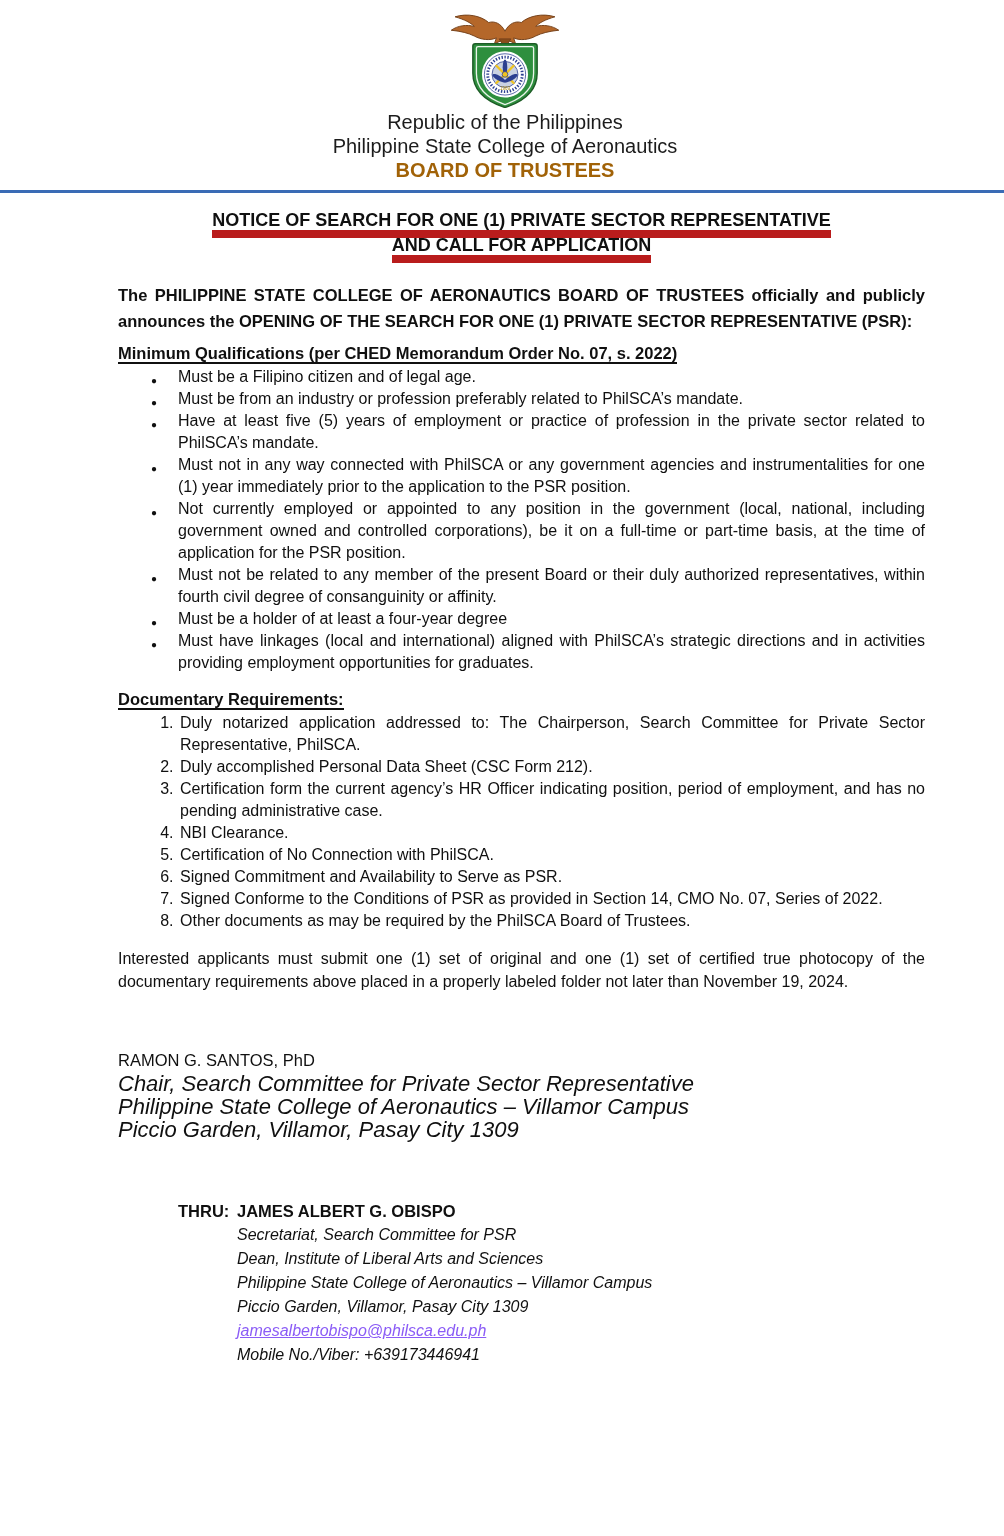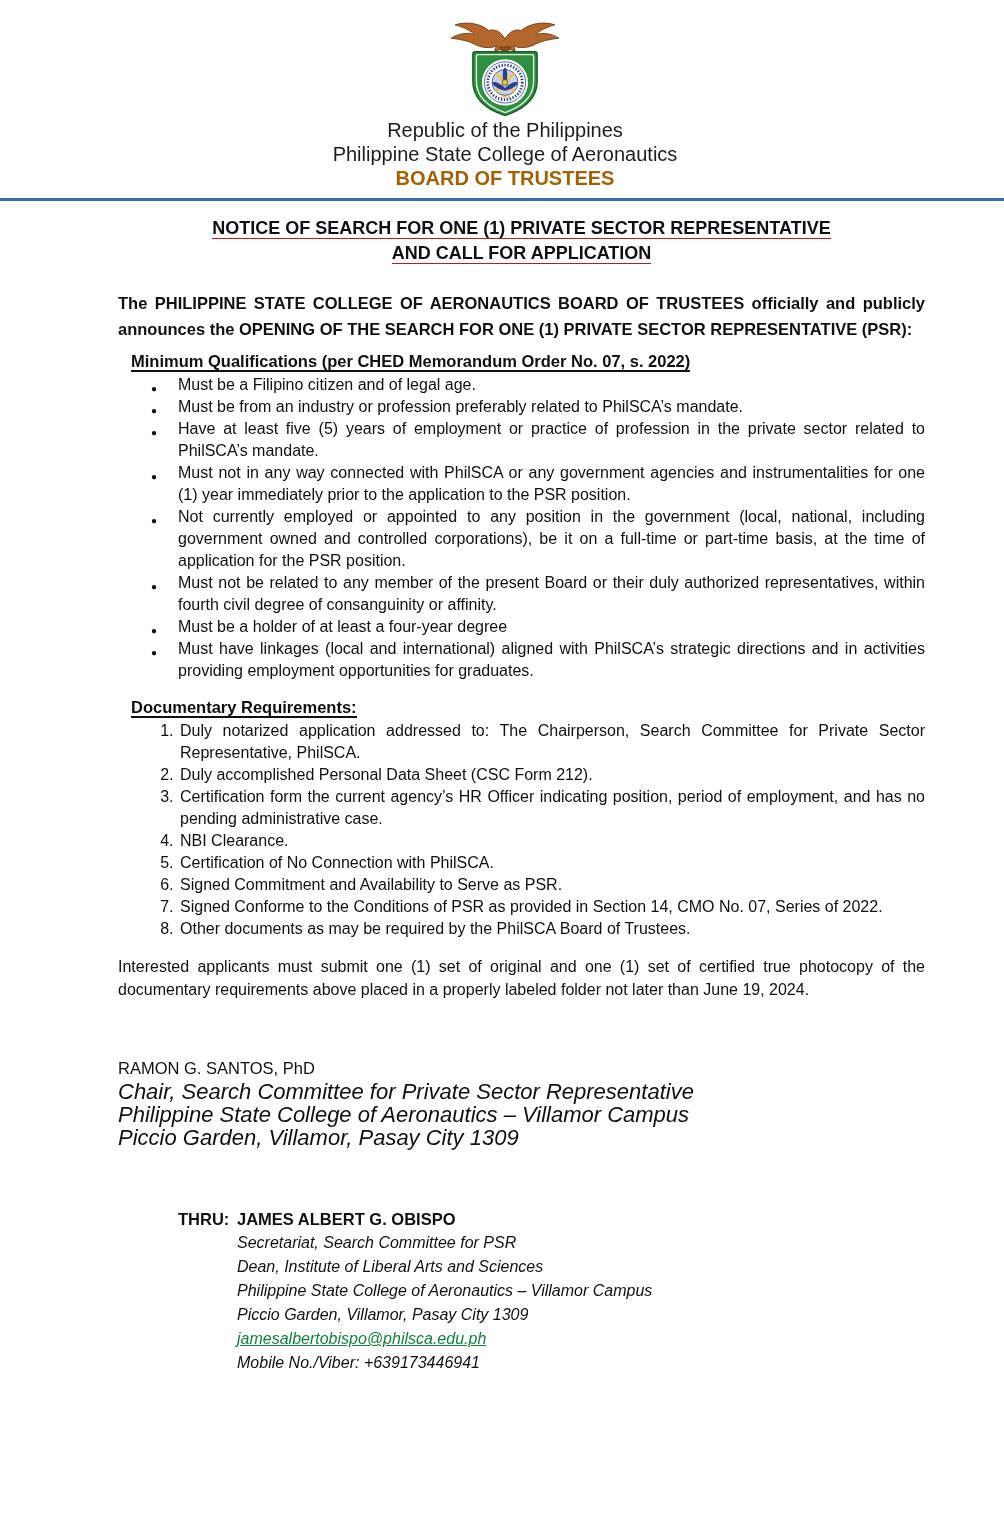--- a/index.html
+++ b/index.html
@@ -3,53 +3,53 @@
 <meta charset="utf-8">
 <style>
   * { margin: 0; padding: 0; box-sizing: border-box; }
   html, body { background: #ffffff; }
   .page {
     width: 1004px; height: 1536px; margin: 0 auto; background: #ffffff;
     font-family: "Liberation Sans", sans-serif; color: #101010;
     overflow: hidden; position: relative;
   }
   
-  .letterhead { padding: 12px 112px 0 118px; text-align: center; margin-top: 8px; }
+  .letterhead { padding: 12px 112px 0 118px; text-align: center; }
   .seal { display: block; margin: 0 auto 2px auto; width: 122px; height: 96px; }
   .lh-line { font-size: 20px; line-height: 24px; color: #1c1c1c; }
   .lh-board { font-size: 20px; line-height: 24px; font-weight: 700; color: #a16207; }
   .divider { height: 3px; background: #3a6bb5; margin-top: 8px; width: 100%; }
   
   .content { padding: 0 79px 0 118px; }
   .doc-title { margin-top: 15px; text-align: center; }
   .doc-title .tline { display: block; font-size: 18px; line-height: 25px; font-weight: 700; }
-  .doc-title .tline > span { border-bottom: 1px solid #b91c1c; padding-bottom: 0px; }
+  .doc-title .tline > span { border-bottom: 8px solid #b91c1c; padding-bottom: 0px; }
   .intro { margin-top: 24px; font-size: 16.5px; line-height: 26px; font-weight: 700; text-align: justify; }
-  .sec-heading { margin-top: 8px; font-size: 16.5px; line-height: 22px; font-weight: 700; margin-left: 13px; }
+  .sec-heading { margin-top: 8px; font-size: 16.5px; line-height: 22px; font-weight: 700; }
   .sec-heading > span { border-bottom: 2px solid #101010; }
   .sec-heading.req { margin-top: 14px; }
   ul.quals { margin-top: 2px; list-style: none; padding-left: 60px; }
   ul.quals li {
     position: relative; font-size: 16px; line-height: 22px; text-align: justify;
   }
   ul.quals li::before {
     content: "\25CF"; position: absolute; left: -27px; top: 4px; font-size: 10px; color: #101010;
   }
   ol.reqs { margin-top: 2px; padding-left: 60px; }
   ol.reqs li { font-size: 16px; line-height: 22px; text-align: justify; padding-left: 2px; }
   .closing { margin-top: 16px; font-size: 16px; line-height: 22.6px; text-align: justify; }
   
   .signature { margin-top: 56px; }
   .sig-name { font-size: 16.5px; line-height: 23px; font-weight: 400; }
   .sig-line { font-size: 22px; line-height: 23px; font-style: italic; }
   .thru { margin-top: 58px; margin-left: 60px; }
   .thru-row { display: flex; font-size: 16.5px; line-height: 24px; font-weight: 700; }
   .thru-label { width: 59px; flex: 0 0 59px; }
   .thru-sub { margin-left: 59px; font-size: 16px; line-height: 24px; font-style: italic; }
-  .email-link { color: #15803d; text-decoration: underline; font-style: italic; }
+  .email-link { color: #8b5cf6; text-decoration: underline; font-style: italic; }
 </style>
 </head>
 <body>
 
 <div class="page">
 
   <div class="letterhead">
     <svg class="seal" viewBox="0 0 122 100" aria-hidden="true">
 
       <g stroke="#74411a" stroke-width="1" fill="#b4672a">
@@ -127,21 +127,21 @@
       <li>Duly notarized application addressed to: The Chairperson, Search Committee for Private Sector Representative, PhilSCA.</li>
       <li>Duly accomplished Personal Data Sheet (CSC Form 212).</li>
       <li>Certification form the current agency’s HR Officer indicating position, period of employment, and has no pending administrative case.</li>
       <li>NBI Clearance.</li>
       <li>Certification of No Connection with PhilSCA.</li>
       <li>Signed Commitment and Availability to Serve as PSR.</li>
       <li>Signed Conforme to the Conditions of PSR as provided in Section 14, CMO No. 07, Series of 2022.</li>
       <li>Other documents as may be required by the PhilSCA Board of Trustees.</li>
     </ol>
 
-    <p class="closing">Interested applicants must submit one (1) set of original and one (1) set of certified true photocopy of the documentary requirements above placed in a properly labeled folder not later than June 19, 2024.</p>
+    <p class="closing">Interested applicants must submit one (1) set of original and one (1) set of certified true photocopy of the documentary requirements above placed in a properly labeled folder not later than November 19, 2024.</p>
 
     <div class="signature">
       <div class="sig-name">RAMON G. SANTOS, PhD</div>
       <div class="sig-line">Chair, Search Committee for Private Sector Representative</div>
       <div class="sig-line">Philippine State College of Aeronautics – Villamor Campus</div>
       <div class="sig-line">Piccio Garden, Villamor, Pasay City 1309</div>
     </div>
 
     <div class="thru">
       <div class="thru-row">

